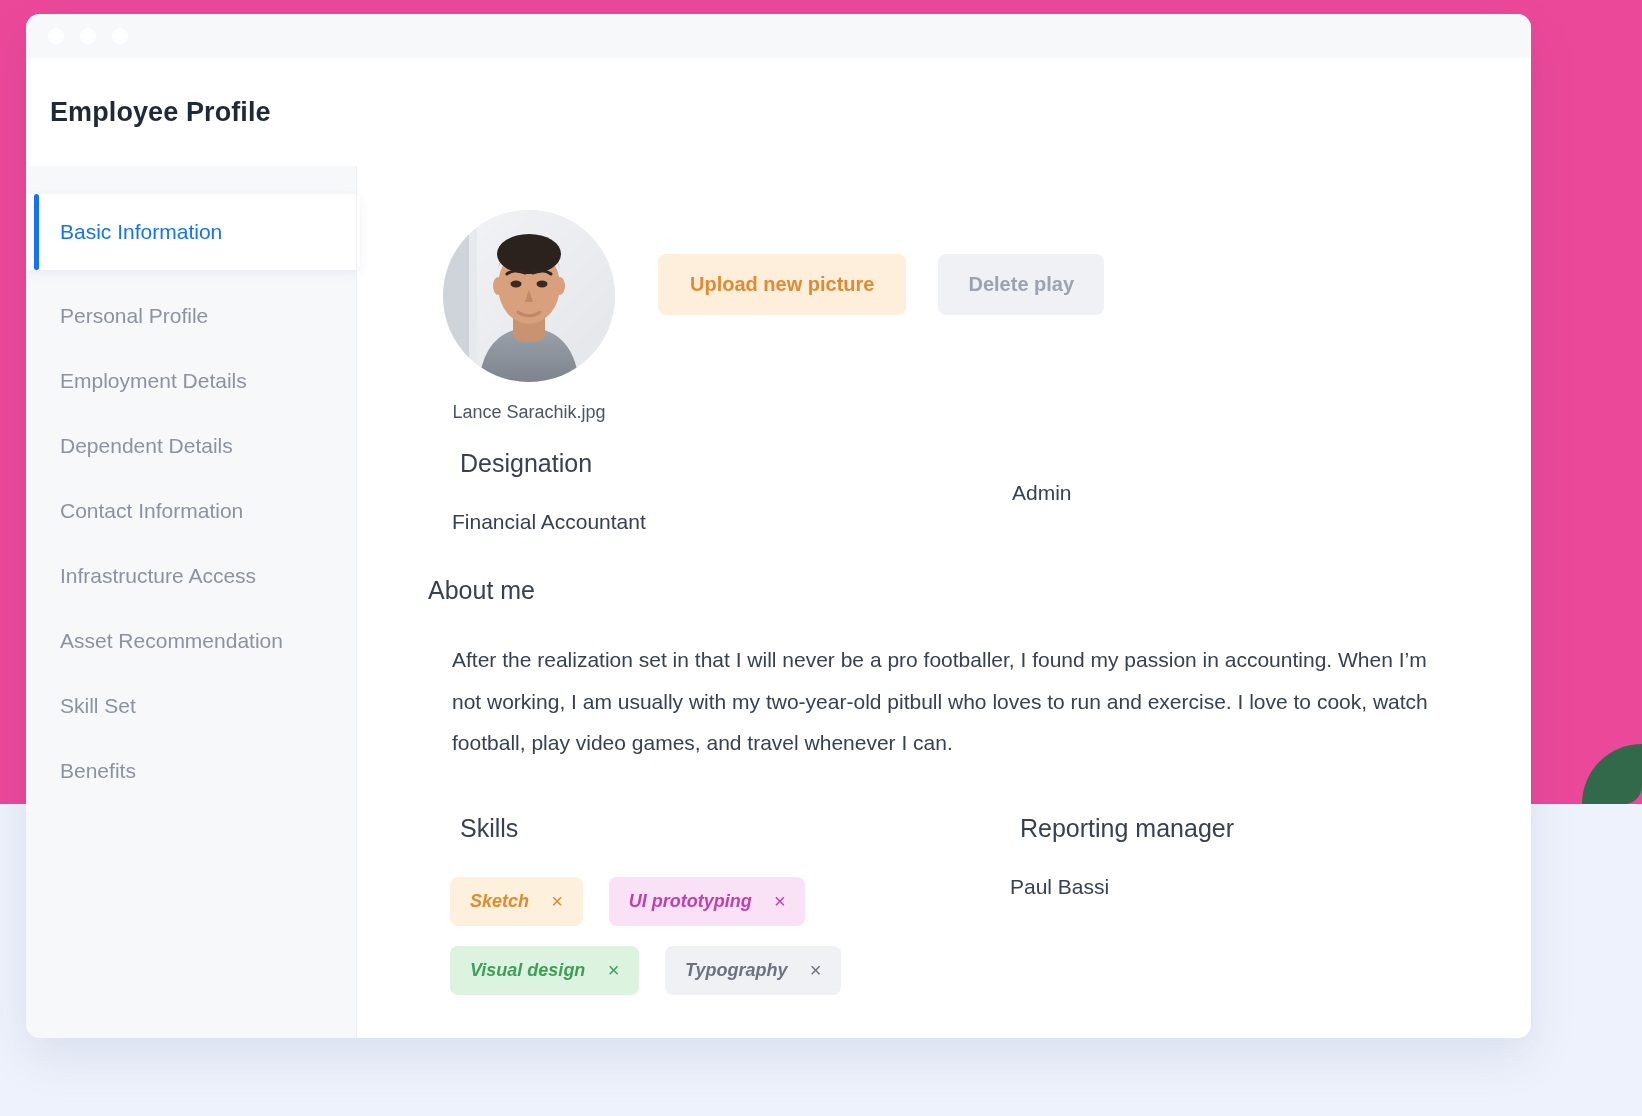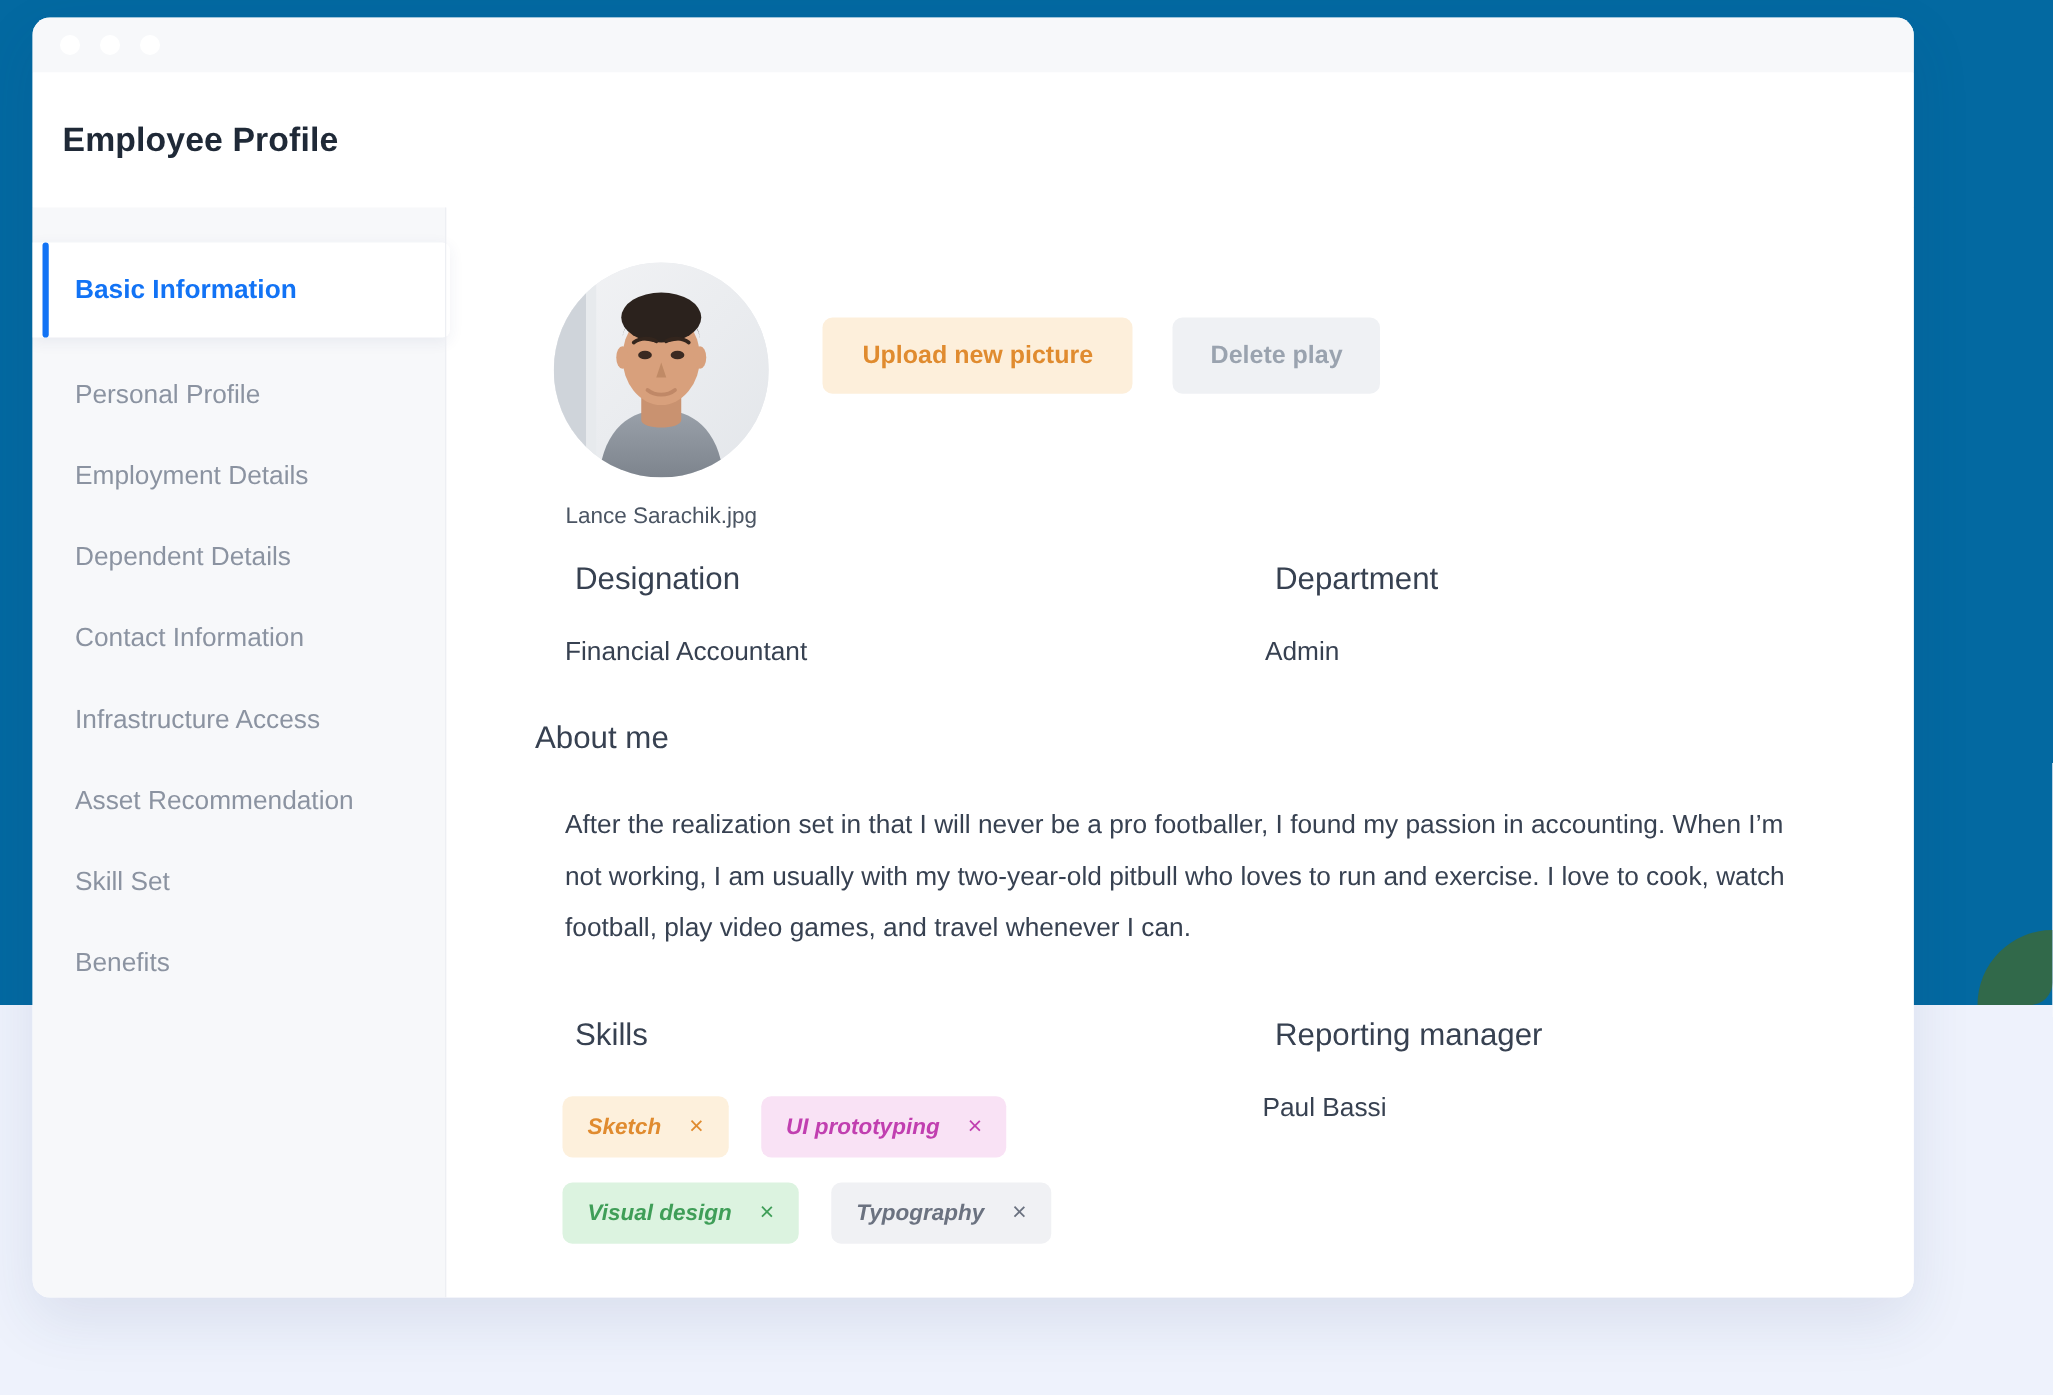--- a/index.html
+++ b/index.html
@@ -2,21 +2,21 @@
 <html><head>
 <meta charset="utf-8">
 <style>
   * { margin:0; padding:0; box-sizing:border-box; }
   html, body {
     width:1642px; height:1116px;
     background:#eef2fc;
     font-family:"Liberation Sans", sans-serif;
     overflow:hidden;
   }
-  .page { position:relative; width:1642px; height:804px; background:#0369a1; }
+  .page { position:relative; width:1642px; height:804px; background:#ec4899; }
 
   
   .corner-accent {
     position:absolute; right:0; bottom:0;
     width:60px; height:60px;
     background:#31694a;
     border-top-left-radius:60px;
     border-bottom-right-radius:18px;
     z-index:0;
   }
@@ -56,21 +56,21 @@
     width:1px; background:#edeff3;
   }
 
   .nav-item {
     height:44px; display:flex; align-items:center;
     padding-left:34px; margin-bottom:21px;
     font-size:21px; color:#8b93a1; cursor:pointer;
     position:relative;
   }
   .nav-item.active {
-    background:#ffffff; color:#1273f5; font-weight:bold;
+    background:#ffffff; color:#1273f5; font-weight:normal;
     height:76px; margin:0 -3px 24px 0;
     border-radius:0 6px 6px 0;
     box-shadow:0 3px 12px rgba(40,60,110,0.07);
   }
   .nav-item.active:before{
     content:""; position:absolute; left:8px; top:0; bottom:0;
     width:5px; background:#1273f5; border-radius:3px;
   }
 
   .content { flex:1; background:#ffffff; padding:44px 0 0 71px; }
@@ -222,21 +222,20 @@
             <button class="btn btn-delete">Delete play</button>
           </div>
         </div>
 
         <div class="field-grid">
           <div class="col-left">
             <div class="label">Designation</div>
             <div class="value">Financial Accountant</div>
           </div>
           <div class="col-right">
-            <div class="label">Department</div>
             <div class="value">Admin</div>
           </div>
         </div>
 
         <div>
           <div class="about-label">About me</div>
           <div class="about-text">After the realization set in that I will never be a pro footballer, I found my passion in accounting. When I’m not working, I am usually with my two-year-old pitbull who loves to run and exercise. I love to cook, watch football, play video games, and travel whenever I can.</div>
         </div>
 
         <div class="lower-grid">

